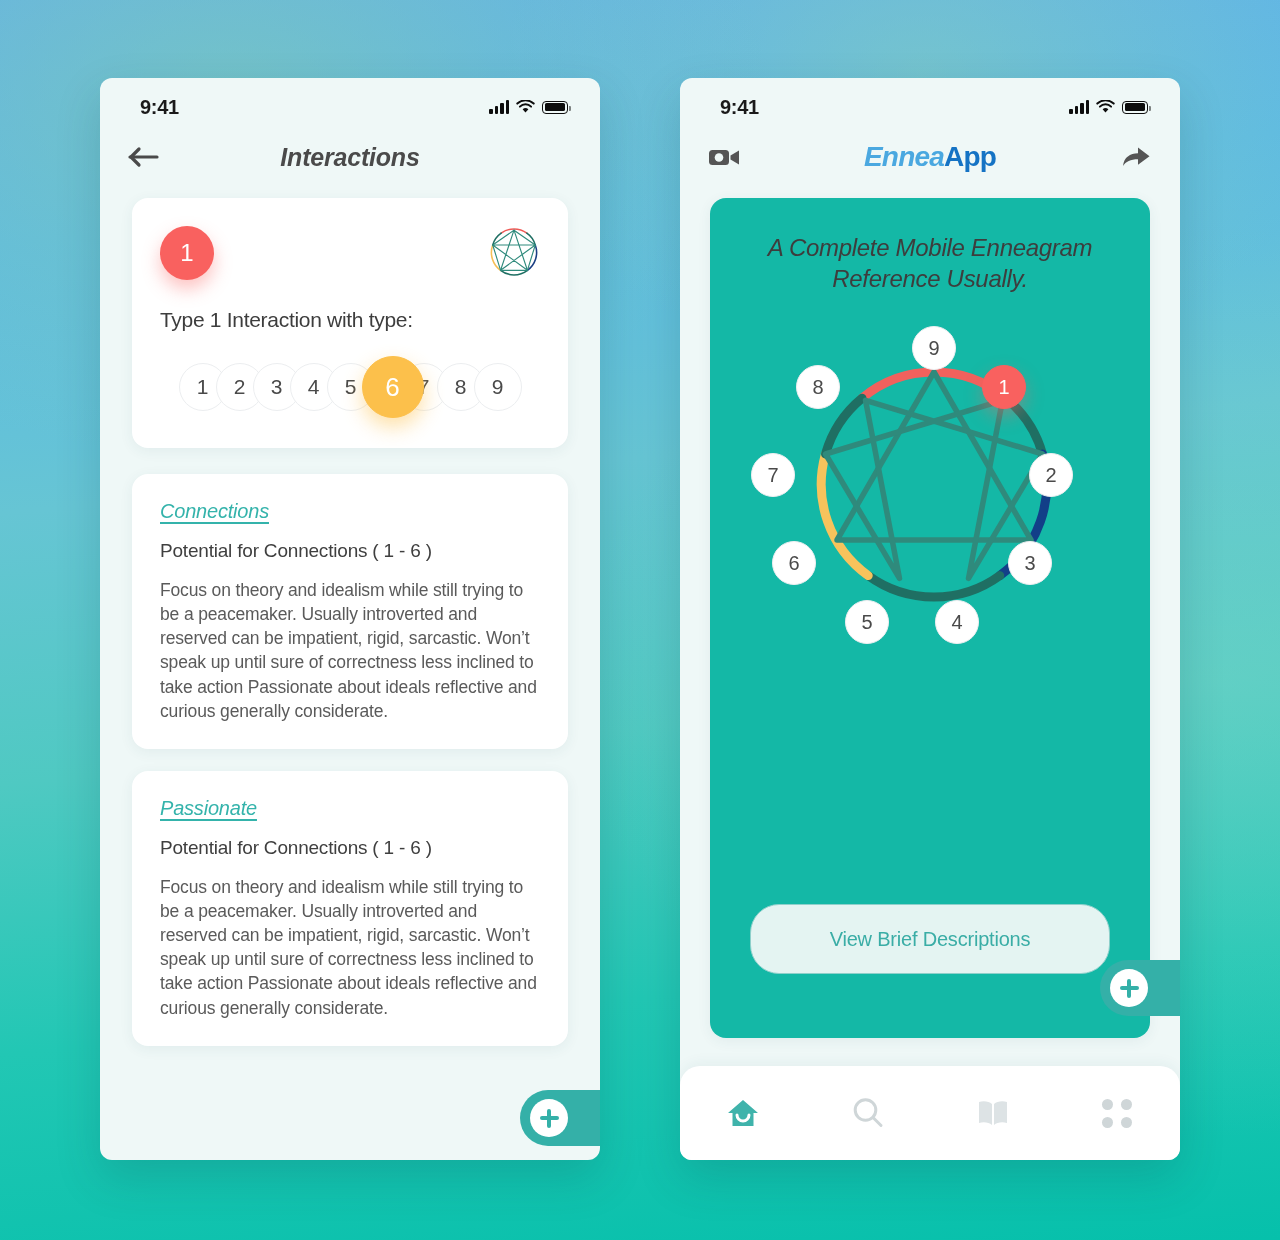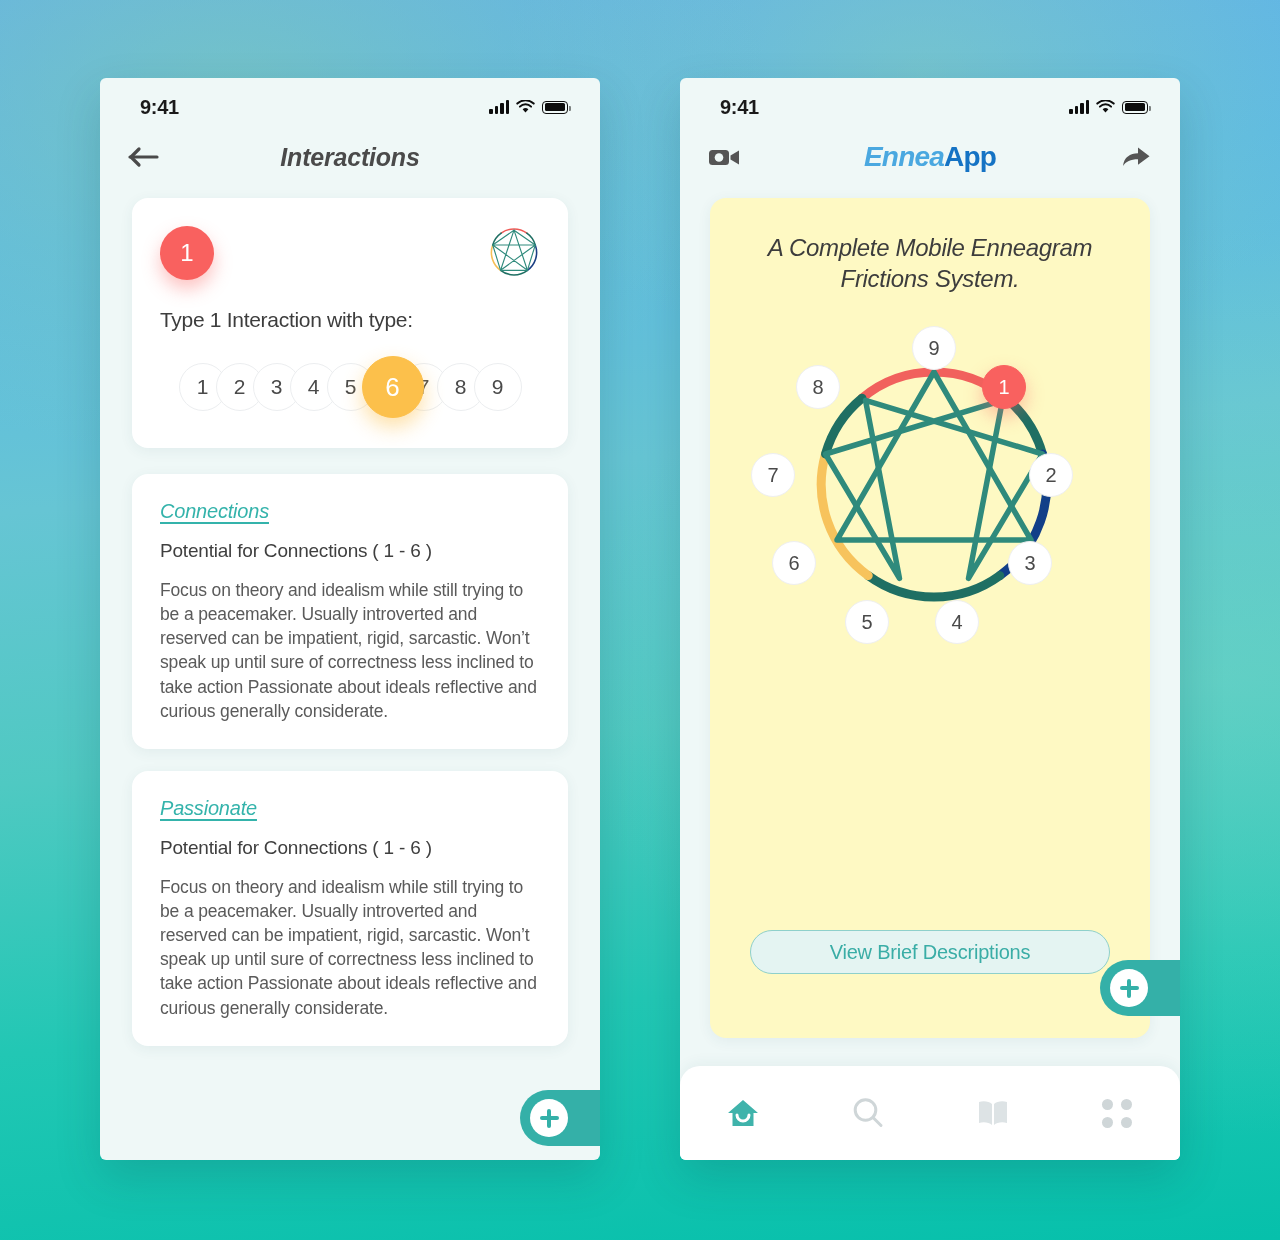--- a/index.html
+++ b/index.html
@@ -17,21 +17,21 @@
     position: relative;
   }
 
   
   .phone {
     position: absolute;
     top: 78px;
     width: 500px;
     height: 1082px;
     background: #eff8f7;
-    border-radius: 6px;
+    border-radius: 12px;
     overflow: hidden;
     box-shadow: 0 18px 45px rgba(10,60,70,0.18);
   }
   .phone.left  { left: 100px; }
   .phone.right { left: 680px; }
 
   
   .statusbar {
     height: 50px;
     display: flex;
@@ -190,21 +190,21 @@
     position: relative;
   }
   .fab .knob::before, .fab .knob::after {
     content: ""; position: absolute; background: #34b0a8; border-radius: 2px;
   }
   .fab .knob::before { width: 19px; height: 3.2px; }
   .fab .knob::after  { width: 3.2px; height: 19px; }
 
   
   .hero-card {
-    background: #fef9c3;
+    background: #14b8a6;
     border-radius: 16px;
     box-shadow: 0 3px 14px rgba(40,90,100,0.07);
     margin: 0 30px;
     padding: 34px 24px 40px 24px;
     position: relative;
     height: 840px;
   }
   .hero-title {
     text-align: center;
     font-size: 24px;
@@ -229,21 +229,21 @@
   }
   .num-node.sel {
     background: #f9615f;
     border-color: #f9615f;
     color: #fff;
     box-shadow: 0 8px 18px rgba(249,97,95,0.38);
   }
   .brief-btn {
     position: absolute;
     left: 40px; right: 40px; bottom: 64px;
-    height: 44px;
+    height: 70px;
     border-radius: 29px;
     border: 1.4px solid #8ed0cb;
     background: #e4f4f2;
     color: #3aada6;
     font-size: 20px;
     display: flex; align-items: center; justify-content: center;
     cursor: pointer;
     letter-spacing: -0.2px;
   }
 
@@ -386,21 +386,21 @@
     <div class="icon-btn" style="margin-left:auto;">
       <svg width="32" height="26" viewBox="0 0 32 26">
         <path d="M3 22 C4 13 10 9.5 18 9.2 V3.5 L29.5 12.2 L18 20.8 V15.2 C10.5 15.2 5.8 17.5 3 22 Z" fill="#555"></path>
       </svg>
     </div>
   </div>
 
   <div class="hero-card" style="margin-top:12px;">
     <div class="hero-title">
       <div>A Complete Mobile Enneagram</div>
-      <div>Frictions System.</div>
+      <div>Reference Usually.</div>
     </div>
 
     <div class="ennea-wrap">
       <svg width="400" height="340" viewBox="0 0 400 340" style="position:absolute;left:0;top:0;">
 
         <g fill="none" stroke-width="9" stroke-linecap="round">
 
           <path d="M128.0 66.2 A112 112 0 0 1 272.0 66.2" stroke="#f1615d"></path>
 
           <path d="M272.0 66.2 A112 112 0 0 1 308.5 122.0" stroke="#1f6f63"></path>

